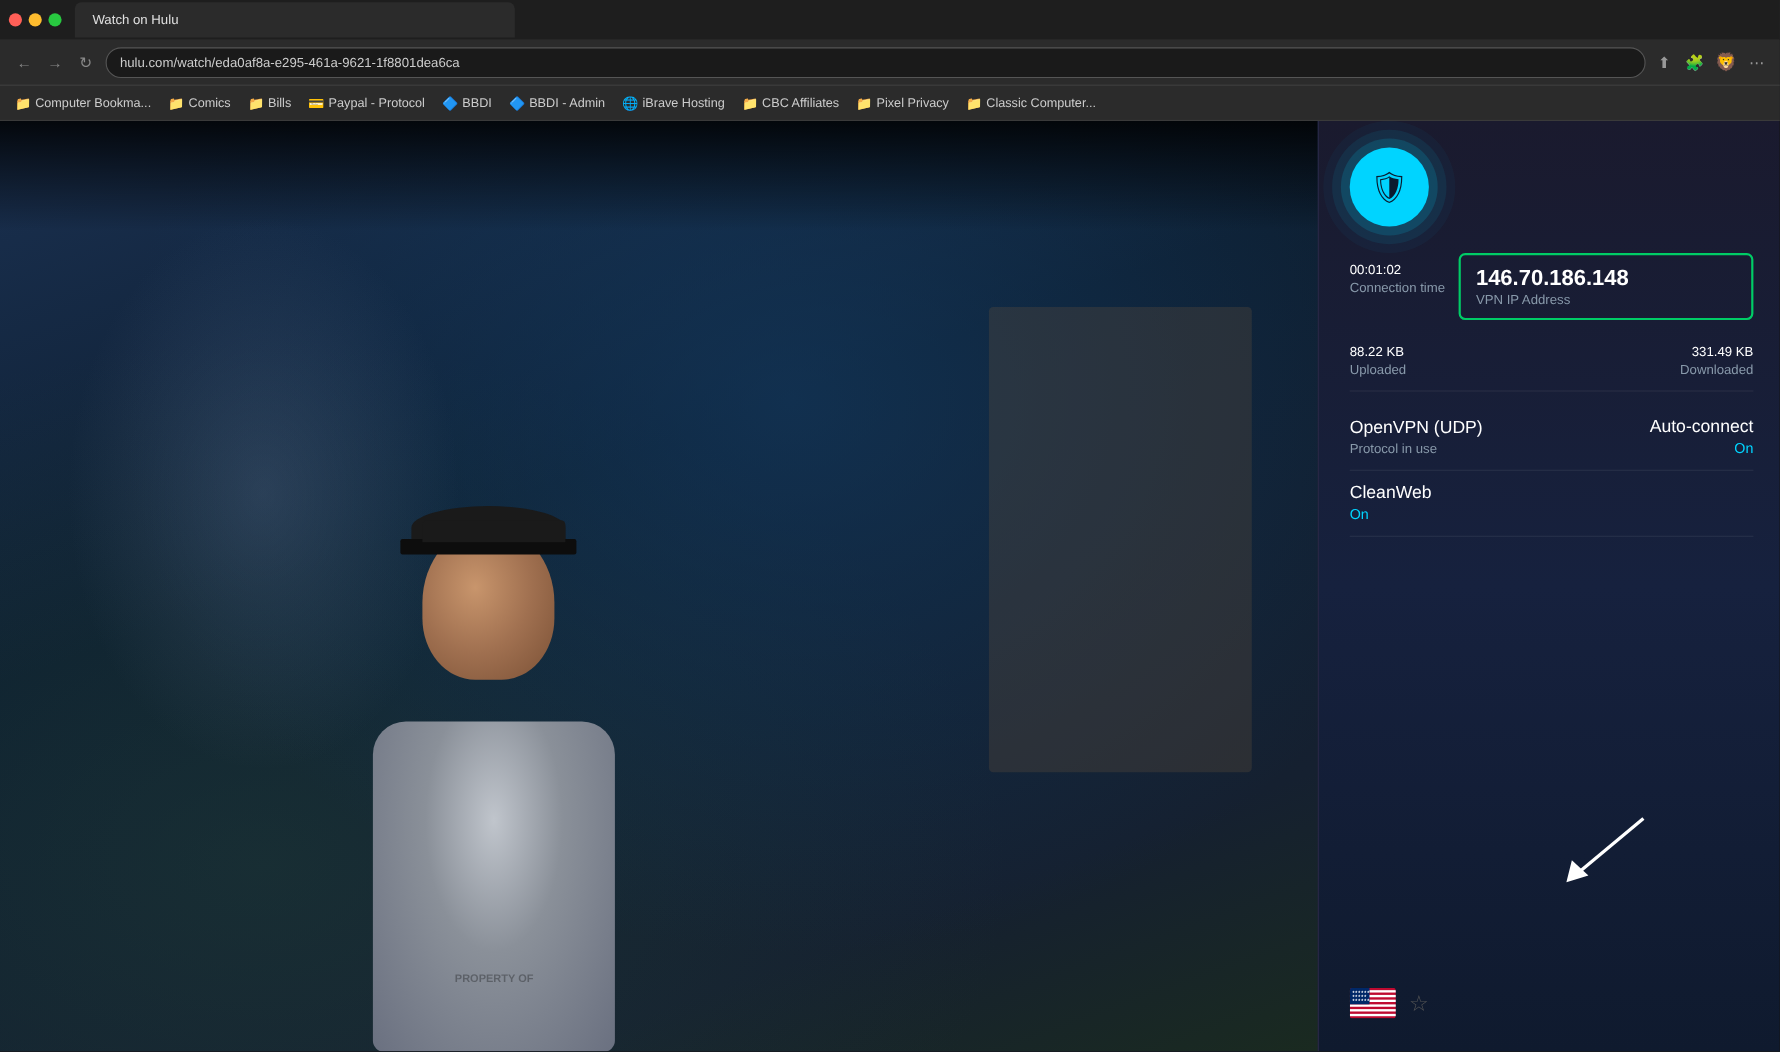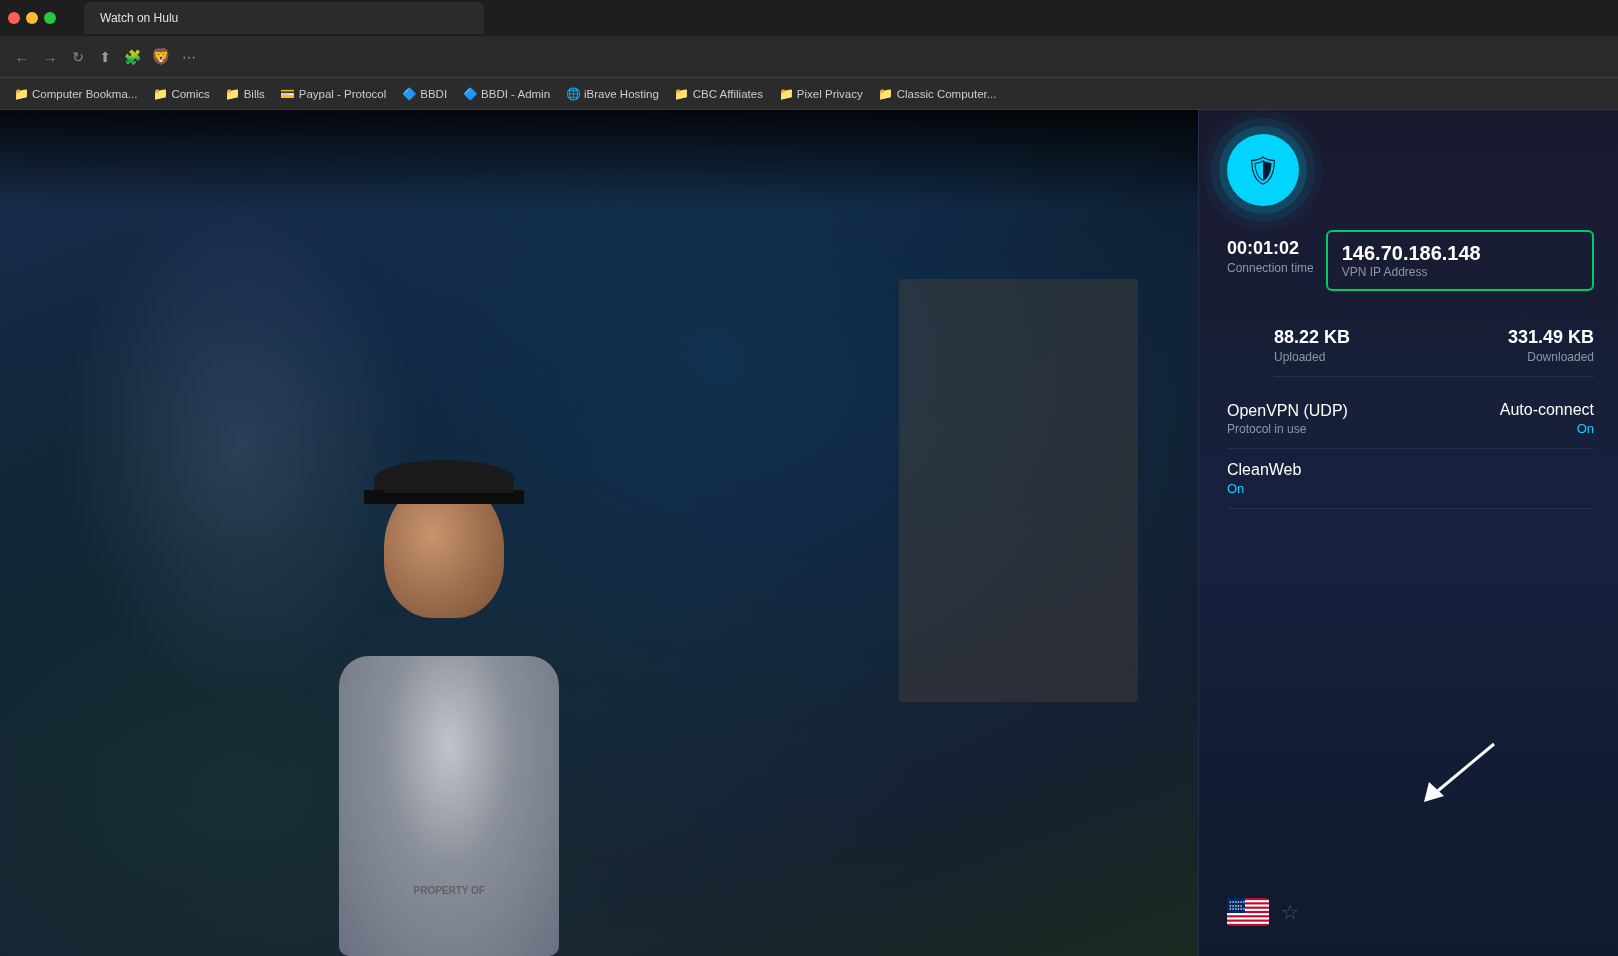--- a/index.html
+++ b/index.html
@@ -19,21 +19,21 @@
       position: relative;
       z-index: 10;
     }
 
     .tab-bar {
       display: flex;
       align-items: center;
       background: #1e1e1e;
       height: 36px;
       padding: 0 8px;
-      gap: 20px;
+      gap: 4px;
     }
 
     .tab-controls {
       display: flex;
       gap: 6px;
       margin-right: 8px;
     }
 
     .tab-dot {
       width: 12px;
@@ -196,37 +196,37 @@
       position: relative;
       box-shadow: 0 0 0 8px rgba(0,212,255,0.15), 0 0 0 16px rgba(0,212,255,0.08), 0 0 0 24px rgba(0,212,255,0.04);
     }
 
     .vpn-shield-icon {
       font-size: 28px;
       color: #0a1a2e;
     }
 
     .stat-value {
-      font-size: 18px;
-      font-weight: 700;
+      font-size: 12px;
+      font-weight: 400;
       color: #ffffff;
       margin-bottom: 2px;
     }
 
     .stat-label {
       font-size: 12px;
       color: #8899aa;
     }
 
     
     .ip-box {
       border: 2px solid #00cc66;
       border-radius: 6px;
       padding: 10px 14px;
-      margin-bottom: 24px;
+      margin-bottom: 10px;
     }
 
     .ip-value {
       font-size: 20px;
       font-weight: 700;
       color: #ffffff;
     }
 
     .ip-label {
       font-size: 12px;
@@ -357,20 +357,23 @@
     </div>
     <div class="tab-active">
       <span>Watch on Hulu</span>
     </div>
   </div>
 
   <div class="address-bar-row">
     <div class="nav-btn">←</div>
     <div class="nav-btn">→</div>
     <div class="nav-btn">↻</div>
+    <div class="address-input">
+      <span style="color:#ccc;font-size:12px;">hulu.com/watch/eda0af8a-e295-461a-9621-1f8801dea6ca</span>
+    </div>
     <div class="toolbar-icons">
       <div class="toolbar-icon">⬆</div>
       <div class="toolbar-icon" style="color:#4a9eff;">🧩</div>
       <div class="toolbar-icon" style="font-size:16px;">🦁</div>
       <div class="toolbar-icon">⋯</div>
     </div>
   </div>
 
   <div class="bookmarks-bar">
     <div class="bookmark-item">
@@ -460,21 +463,21 @@
       <div style="flex:0 0 auto;padding:8px 0;">
         <div class="stat-value">00:01:02</div>
         <div class="stat-label">Connection time</div>
       </div>
       <div class="ip-box" style="flex:1;">
         <div class="ip-value">146.70.186.148</div>
         <div class="ip-label">VPN IP Address</div>
       </div>
     </div>
 
-    <div style="display:flex;justify-content:space-between;padding-bottom:12px;border-bottom:1px solid rgba(255,255,255,0.08);margin-bottom:12px;margin-left:47px;">
+    <div style="display:flex;justify-content:space-between;padding-bottom:12px;border-bottom:1px solid rgba(255,255,255,0.08);margin-bottom:12px;">
       <div>
         <div class="stat-value">88.22 KB</div>
         <div class="stat-label">Uploaded</div>
       </div>
       <div>
         <div class="stat-value" style="text-align:right;">331.49 KB</div>
         <div class="stat-label" style="text-align:right;">Downloaded</div>
       </div>
     </div>
 

